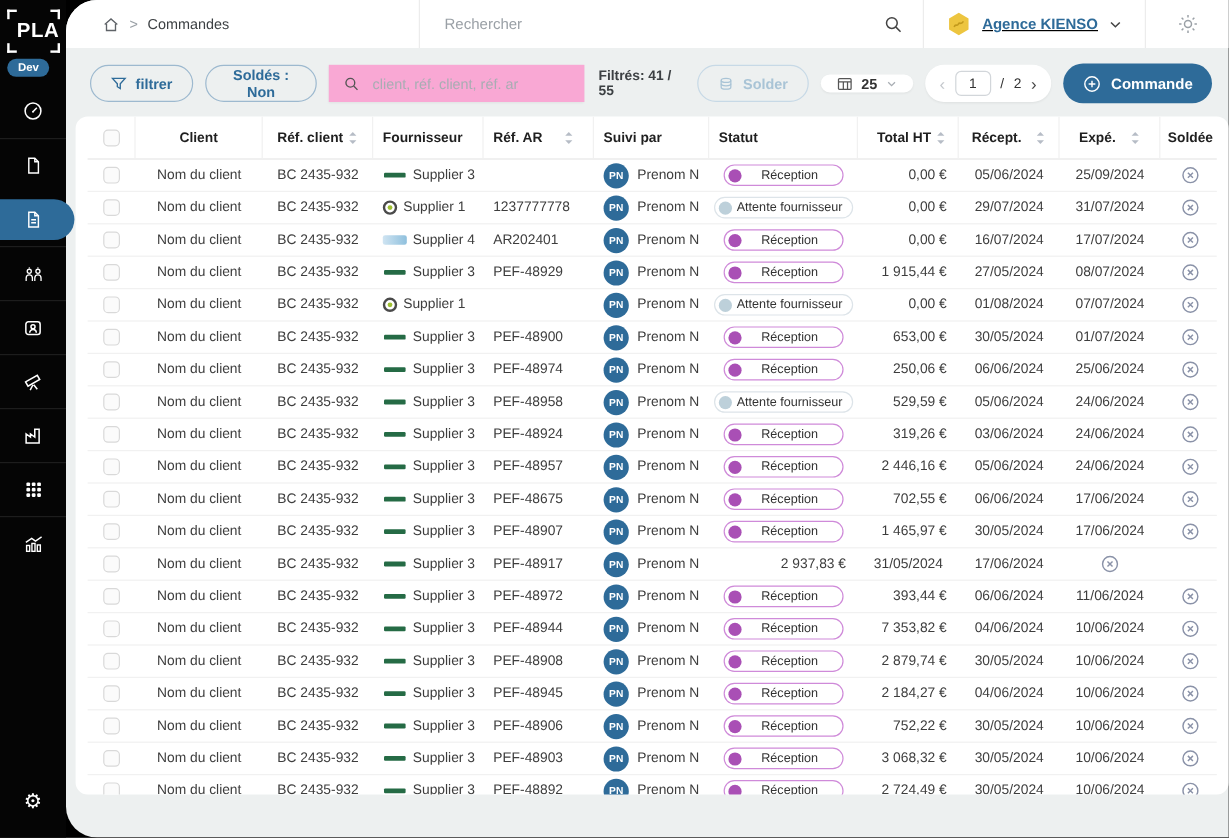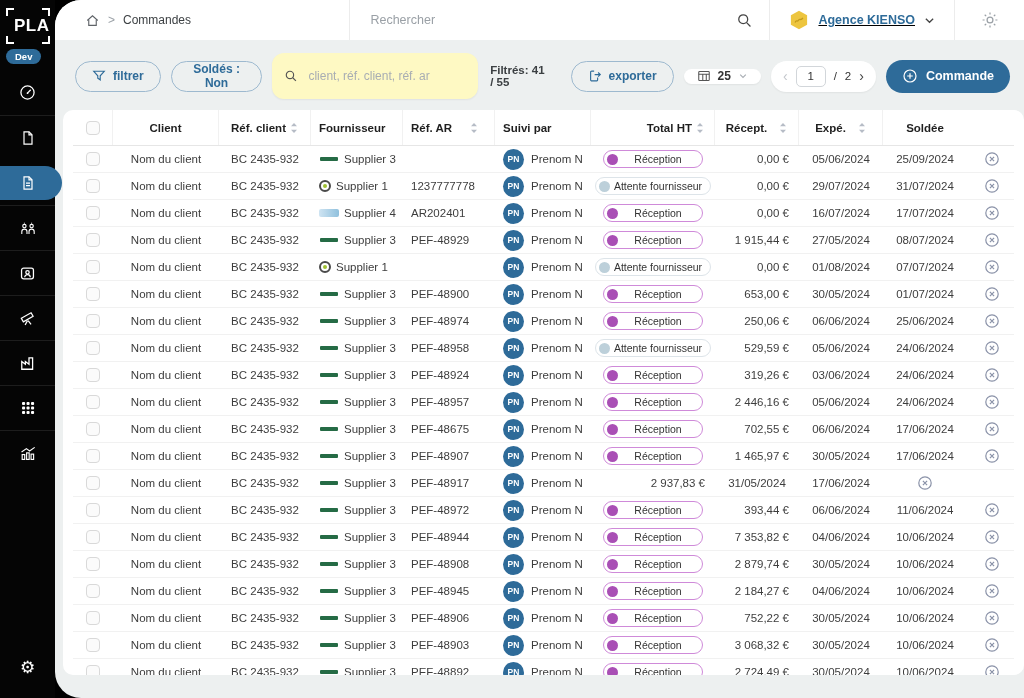--- a/index.html
+++ b/index.html
@@ -49,22 +49,22 @@
   .agency-name { color:#2e6b99; font-weight:bold; font-size:12.5px; }
   .theme-btn { display:flex; align-items:center; justify-content:center; width:70px;
     border-left:1px solid #ececec; cursor:pointer; }
 
   
   .toolbar { display:flex; align-items:center; gap:10px; padding:13px 14px 11px 20px; flex:0 0 auto; }
   .pill-btn { display:inline-flex; align-items:center; gap:7px; border:1px solid #9db9cf;
     color:#2e6b99; background:transparent; border-radius:17px; height:31px; padding:0 16px;
     font-size:12px; font-weight:bold; cursor:pointer; font-family:"Liberation Sans",sans-serif; }
   .pill-btn.disabled { border-color:#c7d9e6; color:#a9c4d6; }
-  .tb-search { display:flex; align-items:center; gap:8px; background:#fef9c3; border-radius:12px;
-    height:46px; width:255px; padding:0 12px; box-shadow:0 1px 2px rgba(0,0,0,.06); }
+  .tb-search { display:flex; align-items:center; gap:8px; background:#f9a8d4; border-radius:0;
+    height:31px; width:255px; padding:0 12px; box-shadow:0 1px 2px rgba(0,0,0,.06); }
   .tb-search input { border:none; outline:none; flex:1; font-size:12px; color:#333;
     background:transparent; font-family:"Liberation Sans",sans-serif; }
   .tb-search input::placeholder { color:#a8adb3; }
   .filtered-count { font-size:11.5px; font-weight:bold; color:#3c4043; margin-left:2px; }
   .toolbar-spacer { flex:1; }
   .pagesize { display:flex; align-items:center; gap:7px; background:#fff; border-radius:17px;
     height:15px; padding:0 13px; box-shadow:0 1px 2px rgba(0,0,0,.06); cursor:pointer; }
   .pagesize .n { font-size:12px; font-weight:bold; color:#333; }
   .pager { display:flex; align-items:center; gap:8px; background:#fff; border-radius:17px;
     height:31px; padding:0 12px; box-shadow:0 1px 2px rgba(0,0,0,.06); }
@@ -262,26 +262,27 @@
     </button>
     <div class="tb-search">
       <svg width="14" height="14" viewBox="0 0 16 16" fill="none" stroke="#555" stroke-width="1.3">
           <circle cx="6.8" cy="6.8" r="4.2"></circle>
           <path d="M10 10 L13.6 13.6"></path>
         </svg>
       <input type="text" placeholder="client, réf. client, réf. ar" style="">
     </div>
     <span class="filtered-count">Filtrés: 41 / 55</span>
     <div class="toolbar-spacer"></div>
-    <button class="pill-btn">
-      <svg width="14" height="14" viewBox="0 0 16 16" fill="none" stroke="#2e6b99" stroke-width="1.3">
-          <path d="M7 2.4 H4.4 a1.4 1.4 0 0 0 -1.4 1.4 v8.4 a1.4 1.4 0 0 0 1.4 1.4 h5.2 a1.4 1.4 0 0 0 1.4 -1.4 V9.8"></path>
-          <path d="M7.6 6.4 H14 M11.6 4 L14 6.4 l-2.4 2.4"></path>
-        </svg>
-      <span>exporter</span>
+    <button class="pill-btn disabled">
+      <svg width="14" height="14" viewBox="0 0 16 16" fill="none" stroke="#a9c4d6" stroke-width="1.2">
+          <ellipse cx="8" cy="4.6" rx="4.6" ry="1.9"></ellipse>
+          <path d="M3.4 4.6 v3.2 c0 1 2.1 1.9 4.6 1.9 s4.6 -.9 4.6 -1.9 V4.6"></path>
+          <path d="M3.4 7.8 v3.2 c0 1 2.1 1.9 4.6 1.9 s4.6 -.9 4.6 -1.9 V7.8"></path>
+        </svg>
+      <span>Solder</span>
     </button>
     <div class="pagesize">
       <svg width="14" height="14" viewBox="0 0 16 16" fill="none" stroke="#555" stroke-width="1.2">
           <rect x="2" y="2.8" width="12" height="10.4" rx="1"></rect>
           <path d="M2 6 h12 M6.6 6 v7.2 M10.6 6 v7.2"></path>
         </svg>
       <span class="n">25</span>
       <svg width="10" height="10" viewBox="0 0 16 16" fill="none" stroke="#a8adb3" stroke-width="1.8">
           <path d="M3.5 5.8 L8 10.2 L12.5 5.8"></path>
         </svg>
@@ -323,20 +324,23 @@
       <div class="th left">
           <span>Réf. AR</span>
         <svg class="sort-icon" width="8" height="12" viewBox="0 0 8 12" style="margin-left:14px;">
             <path d="M4 1 L7 4.2 H1 Z" fill="#b6bcc6"></path>
             <path d="M4 11 L1 7.8 H7 Z" fill="#b6bcc6"></path>
           </svg>
         </div>
       <div class="th left">
           <span>Suivi par</span>
         </div>
+      <div class="th left">
+          <span>Statut</span>
+        </div>
       <div class="th right">
           <span>Total HT</span>
         <svg class="sort-icon" width="8" height="12" viewBox="0 0 8 12">
             <path d="M4 1 L7 4.2 H1 Z" fill="#b6bcc6"></path>
             <path d="M4 11 L1 7.8 H7 Z" fill="#b6bcc6"></path>
           </svg>
         </div>
       <div class="th">
           <span>Récept.</span>
         <svg class="sort-icon" width="8" height="12" viewBox="0 0 8 12" style="margin-left:8px;">

